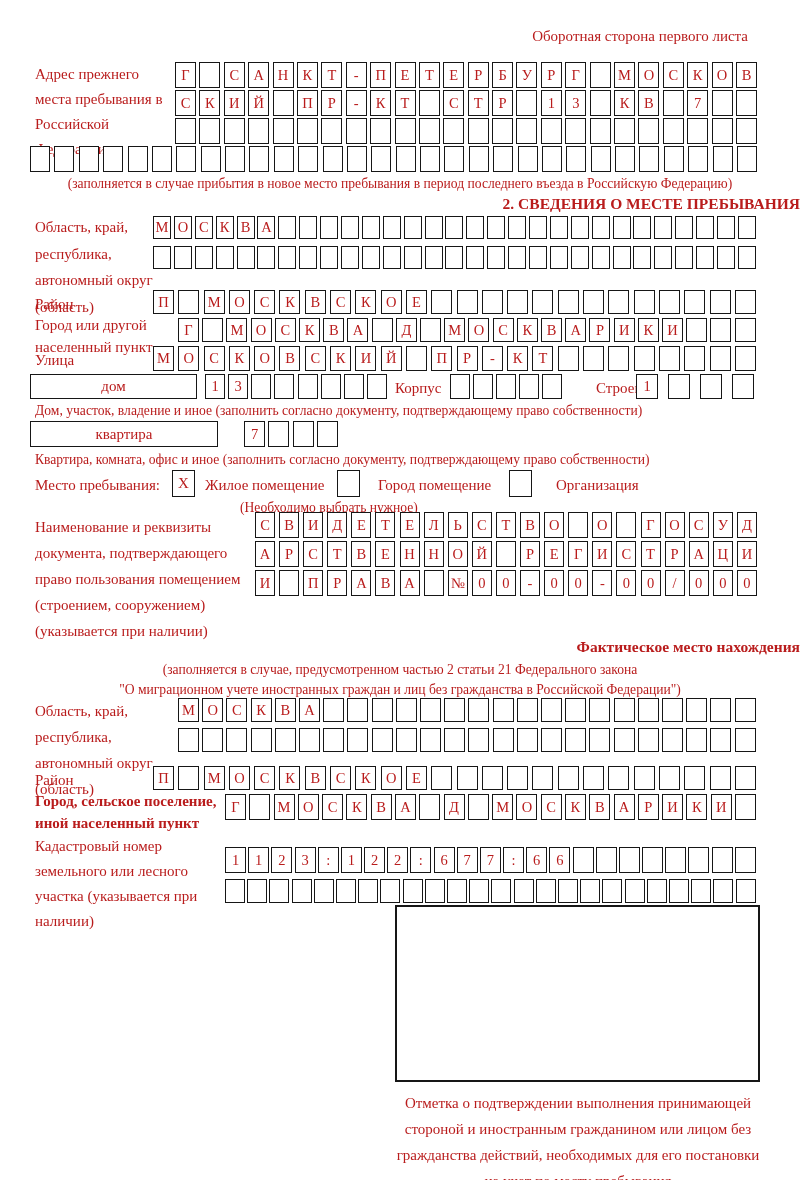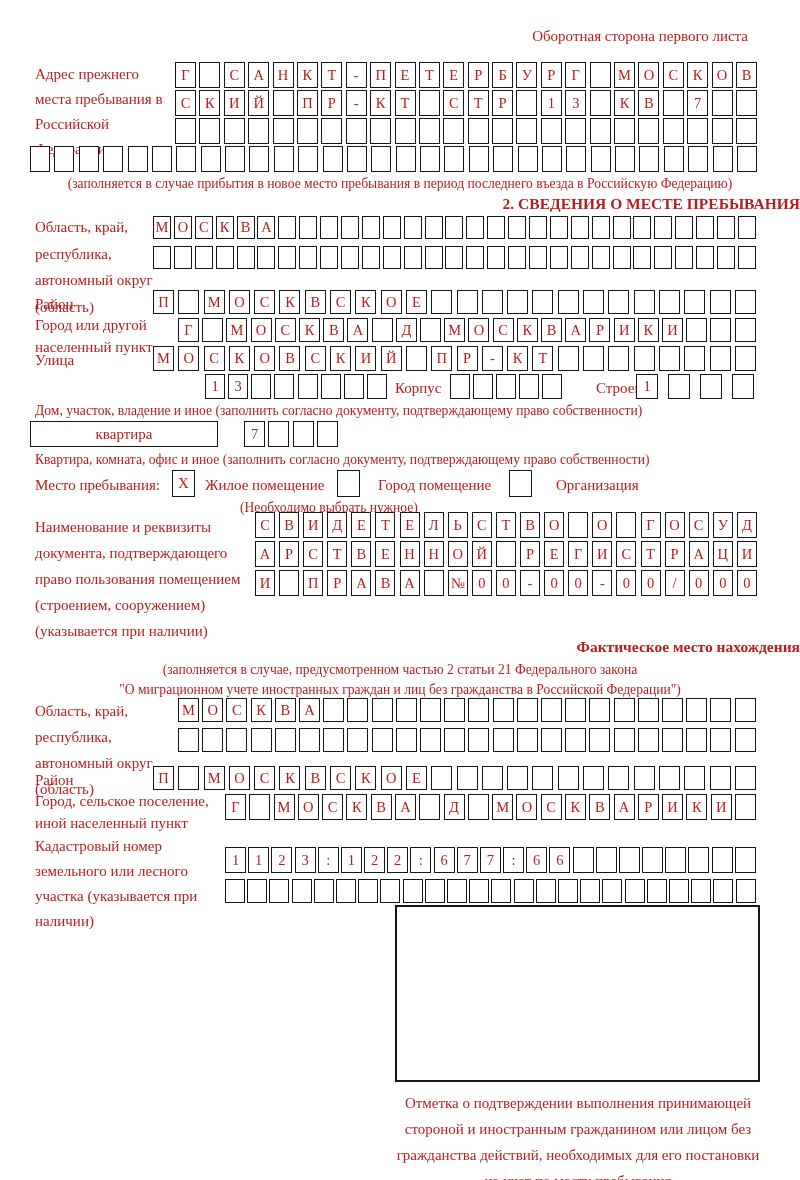--- a/index.html
+++ b/index.html
@@ -302,20 +302,21 @@
       <span class="cell"></span>
       <span class="cell"></span>
       <span class="cell"></span>
       <span class="cell"></span>
       <span class="cell"></span>
       <span class="cell"></span>
       <span class="cell"></span>
       <span class="cell"></span>
     </div>
 
+  <div class="widebox" style="left:30px; top:374px; width:167px; height:25px;">дом</div>
   <div class="cellrow h25 w20" style="left:205px; top:374px; width:182px;">
       <span class="cell">1</span>
       <span class="cell">3</span>
       <span class="cell"></span>
       <span class="cell"></span>
       <span class="cell"></span>
       <span class="cell"></span>
       <span class="cell"></span>
       <span class="cell"></span>
     </div>
@@ -504,21 +505,21 @@
       <span class="cell"></span>
       <span class="cell"></span>
       <span class="cell"></span>
       <span class="cell"></span>
       <span class="cell"></span>
       <span class="cell"></span>
       <span class="cell"></span>
       <span class="cell"></span>
     </div>
 
-  <div class="abs lbl" style="left:35px; top:790px; width:192px; line-height:22px;">Город, сельское поселение, иной населенный пункт</div>
+  <div class="abs lbl" style="left:35px; top:790px; width:192px; line-height:22px;font-weight:bold;">Город, сельское поселение, иной населенный пункт</div>
   <div class="cellrow h26 w21" style="left:225px; top:794px; width:531px;">
       <span class="cell">Г</span>
       <span class="cell"></span>
       <span class="cell">М</span>
       <span class="cell">О</span>
       <span class="cell">С</span>
       <span class="cell">К</span>
       <span class="cell">В</span>
       <span class="cell">А</span>
       <span class="cell"></span>

